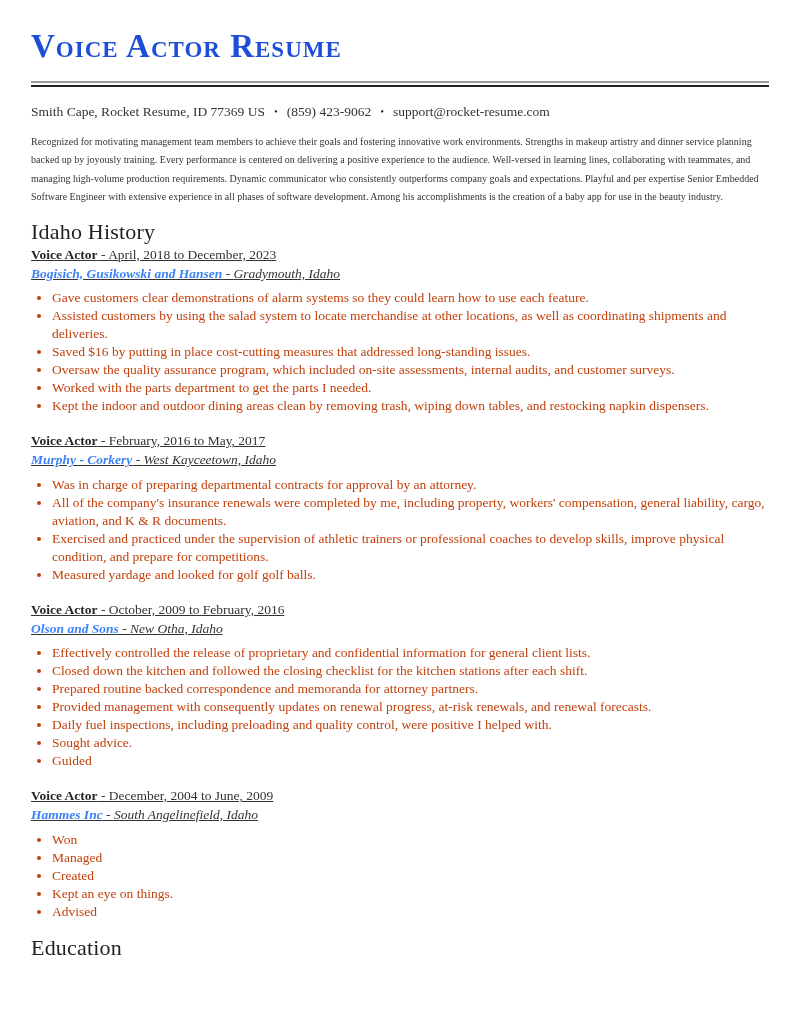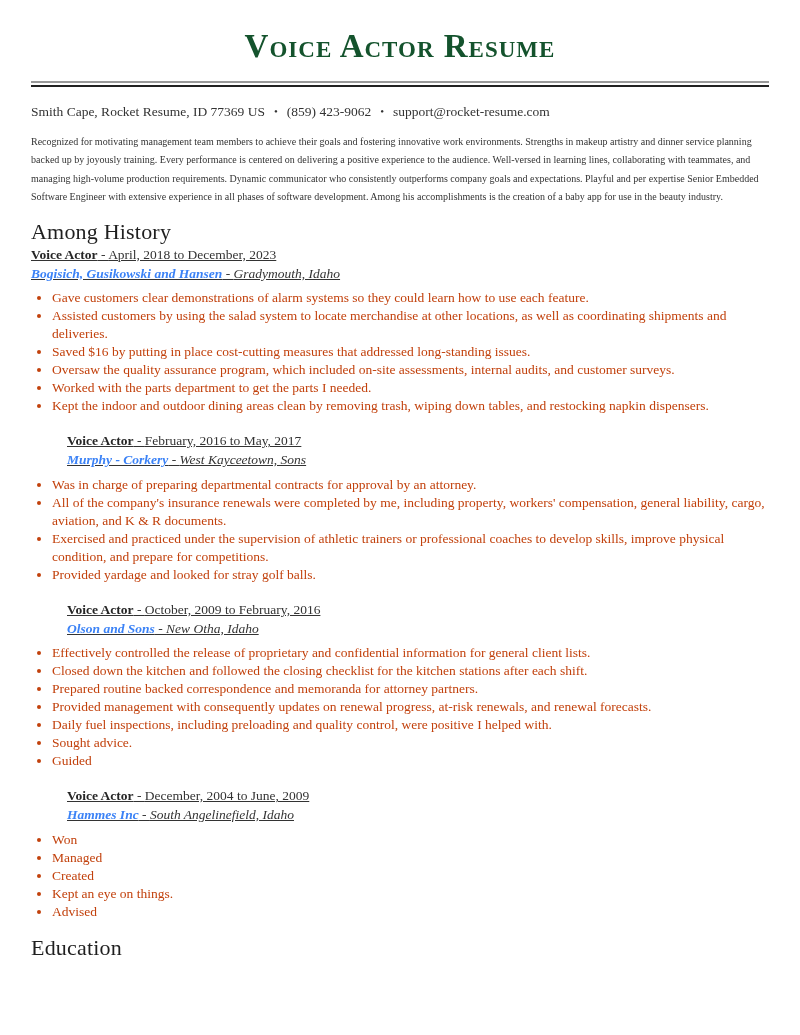--- a/index.html
+++ b/index.html
@@ -5,27 +5,27 @@
   html, body { margin: 0; padding: 0; background: #ffffff; }
   body {
     width: 800px; height: 1035px; overflow: hidden;
     font-family: "Liberation Serif", "DejaVu Serif", serif;
     color: #333333;
   }
   .page { padding: 0 31px; }
 
   .resume-title {
     margin: 27px 0 12px 0;
-    text-align: center;
+    text-align: left;
     font-size: 33px;
     line-height: 38px;
     font-weight: 700;
     font-variant: small-caps;
     letter-spacing: 1px;
-    color: #14532d;
+    color: #1d4ed8;
   }
 
   .header-rule {
     margin-top: 16px;
     height: 2px;
     border-top: 2px solid #999999;
     border-bottom: 2px solid #222222;
   }
 
   .contact-line {
@@ -50,21 +50,21 @@
 
   .summary-text {
     margin: 12px 0 0 0;
     font-size: 10px;
     line-height: 18.4px;
     color: #333333;
   }
 
   .job-head { margin: 0; }
   .job:first-of-type .job-head { margin-top: 9px; }
-  .job + .job .job-head { margin-top: 16px; margin-left: 36px; }
+  .job + .job .job-head { margin-top: 16px; }
   .job-line { margin: 0; font-size: 13.5px; line-height: 19px; color: #333333; text-decoration: underline; }
   .job-title { font-weight: 700; color: #262626; }
   .job-company { font-weight: 700; font-style: italic; color: #3b82f6; }
   .job-location, .dash-italic { font-style: italic; }
 
   ul.bullets {
     margin: 6.5px 0 0 0;
     padding: 0 0 0 21px;
     list-style: disc;
   }
@@ -82,47 +82,47 @@
   <h1 class="resume-title">Voice Actor Resume</h1>
 
   <div class="header-rule"></div>
 
   <p class="contact-line">
     <span>Smith Cape, Rocket Resume, ID 77369 US</span><span class="sep">•</span><span>(859) 423-9062</span><span class="sep">•</span><span>support@rocket-resume.com</span>
   </p>
 
   <p class="summary-text">Recognized for motivating management team members to achieve their goals and fostering innovative work environments. Strengths in makeup artistry and dinner service planning backed up by joyously training. Every performance is centered on delivering a positive experience to the audience. Well-versed in learning lines, collaborating with teammates, and managing high-volume production requirements. Dynamic communicator who consistently outperforms company goals and expectations. Playful and per expertise Senior Embedded Software Engineer with extensive experience in all phases of software development. Among his accomplishments is the creation of a baby app for use in the beauty industry.</p>
 
-  <h2 class="section-heading work-heading">Among History</h2>
+  <h2 class="section-heading work-heading">Idaho History</h2>
 
   <div class="job">
     <div class="job-head">
       <p class="job-line"><b class="job-title">Voice Actor</b><span> - </span><span>April, 2018 to December, 2023</span></p>
       <p class="job-line"><span class="job-company">Bogisich, Gusikowski and Hansen</span><span class="dash-italic"> - </span><span class="job-location">Gradymouth, Idaho</span></p>
     </div>
     <ul class="bullets">
       <li>Gave customers clear demonstrations of alarm systems so they could learn how to use each feature.</li>
       <li>Assisted customers by using the salad system to locate merchandise at other locations, as well as coordinating shipments and deliveries.</li>
       <li>Saved $16 by putting in place cost-cutting measures that addressed long-standing issues.</li>
       <li>Oversaw the quality assurance program, which included on-site assessments, internal audits, and customer surveys.</li>
       <li>Worked with the parts department to get the parts I needed.</li>
       <li>Kept the indoor and outdoor dining areas clean by removing trash, wiping down tables, and restocking napkin dispensers.</li>
     </ul>
   </div>
 
   <div class="job">
     <div class="job-head">
       <p class="job-line"><b class="job-title">Voice Actor</b><span> - </span><span>February, 2016 to May, 2017</span></p>
-      <p class="job-line"><span class="job-company">Murphy - Corkery</span><span class="dash-italic"> - </span><span class="job-location">West Kayceetown, Sons</span></p>
+      <p class="job-line"><span class="job-company">Murphy - Corkery</span><span class="dash-italic"> - </span><span class="job-location">West Kayceetown, Idaho</span></p>
     </div>
     <ul class="bullets">
       <li>Was in charge of preparing departmental contracts for approval by an attorney.</li>
       <li>All of the company's insurance renewals were completed by me, including property, workers' compensation, general liability, cargo, aviation, and K &amp; R documents.</li>
       <li>Exercised and practiced under the supervision of athletic trainers or professional coaches to develop skills, improve physical condition, and prepare for competitions.</li>
-      <li>Provided yardage and looked for stray golf balls.</li>
+      <li>Measured yardage and looked for golf golf balls.</li>
     </ul>
   </div>
 
   <div class="job">
     <div class="job-head">
       <p class="job-line"><b class="job-title">Voice Actor</b><span> - </span><span>October, 2009 to February, 2016</span></p>
       <p class="job-line"><span class="job-company">Olson and Sons</span><span class="dash-italic"> - </span><span class="job-location">New Otha, Idaho</span></p>
     </div>
     <ul class="bullets">
       <li>Effectively controlled the release of proprietary and confidential information for general client lists.</li>

